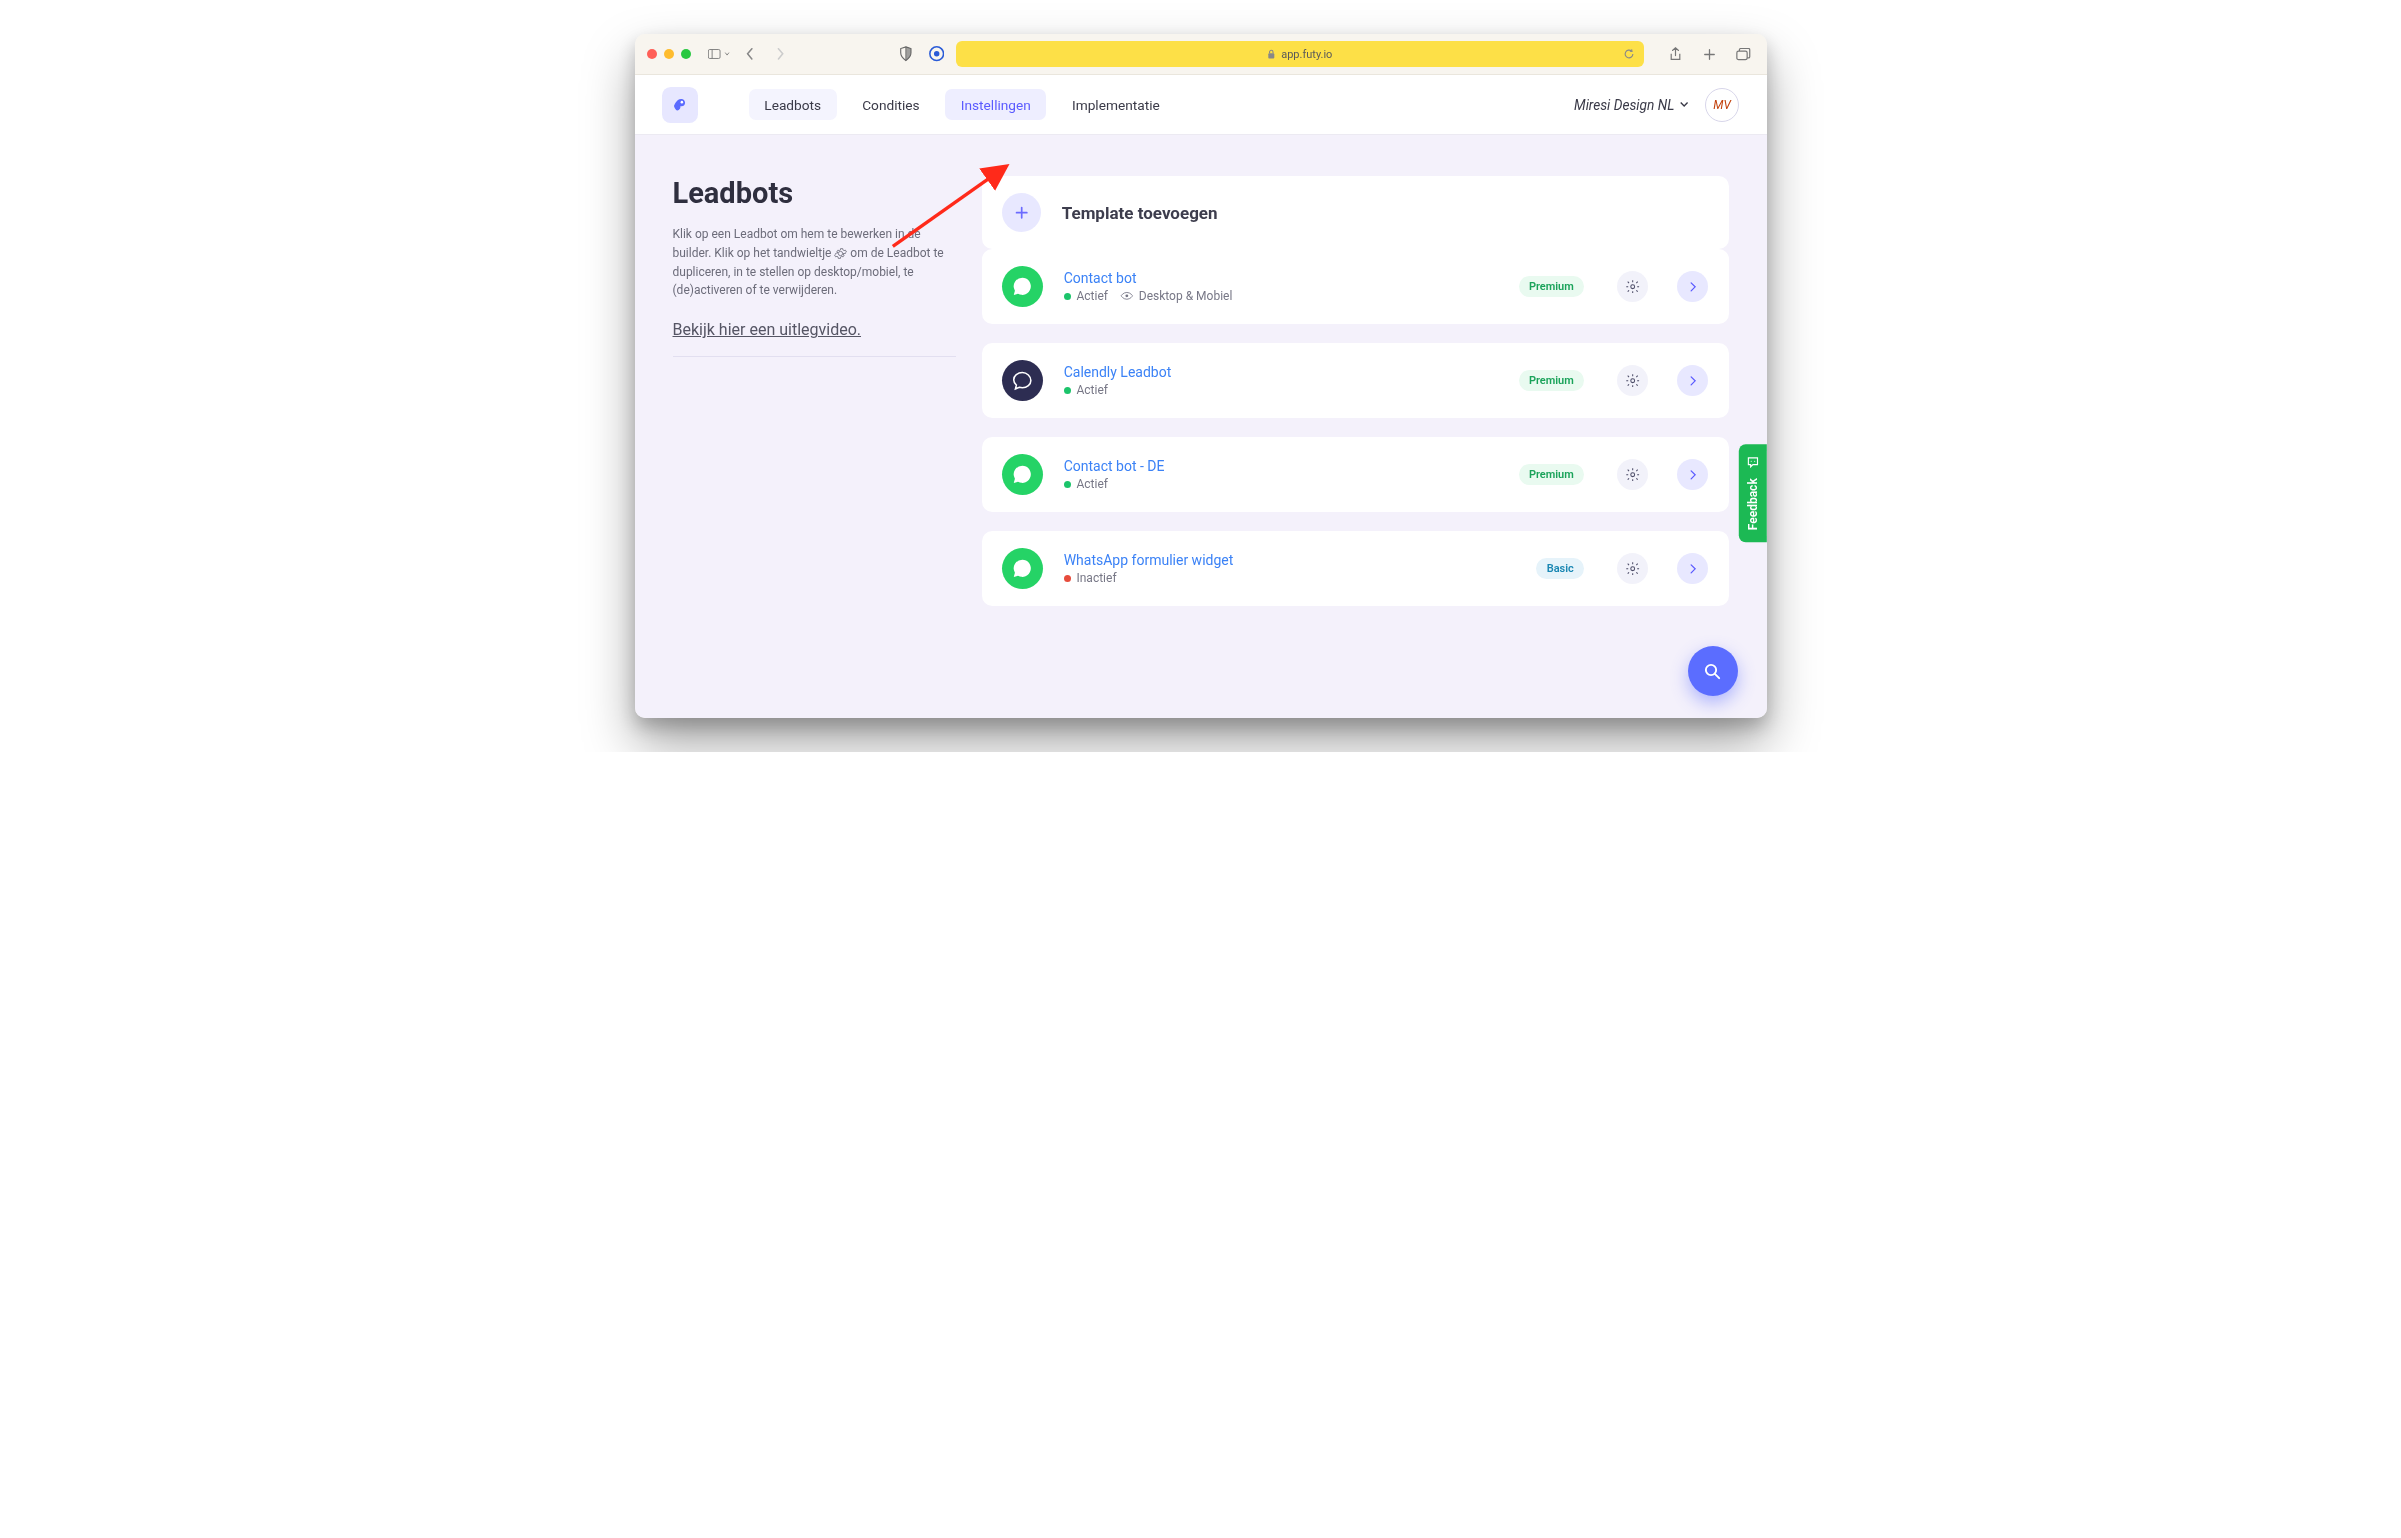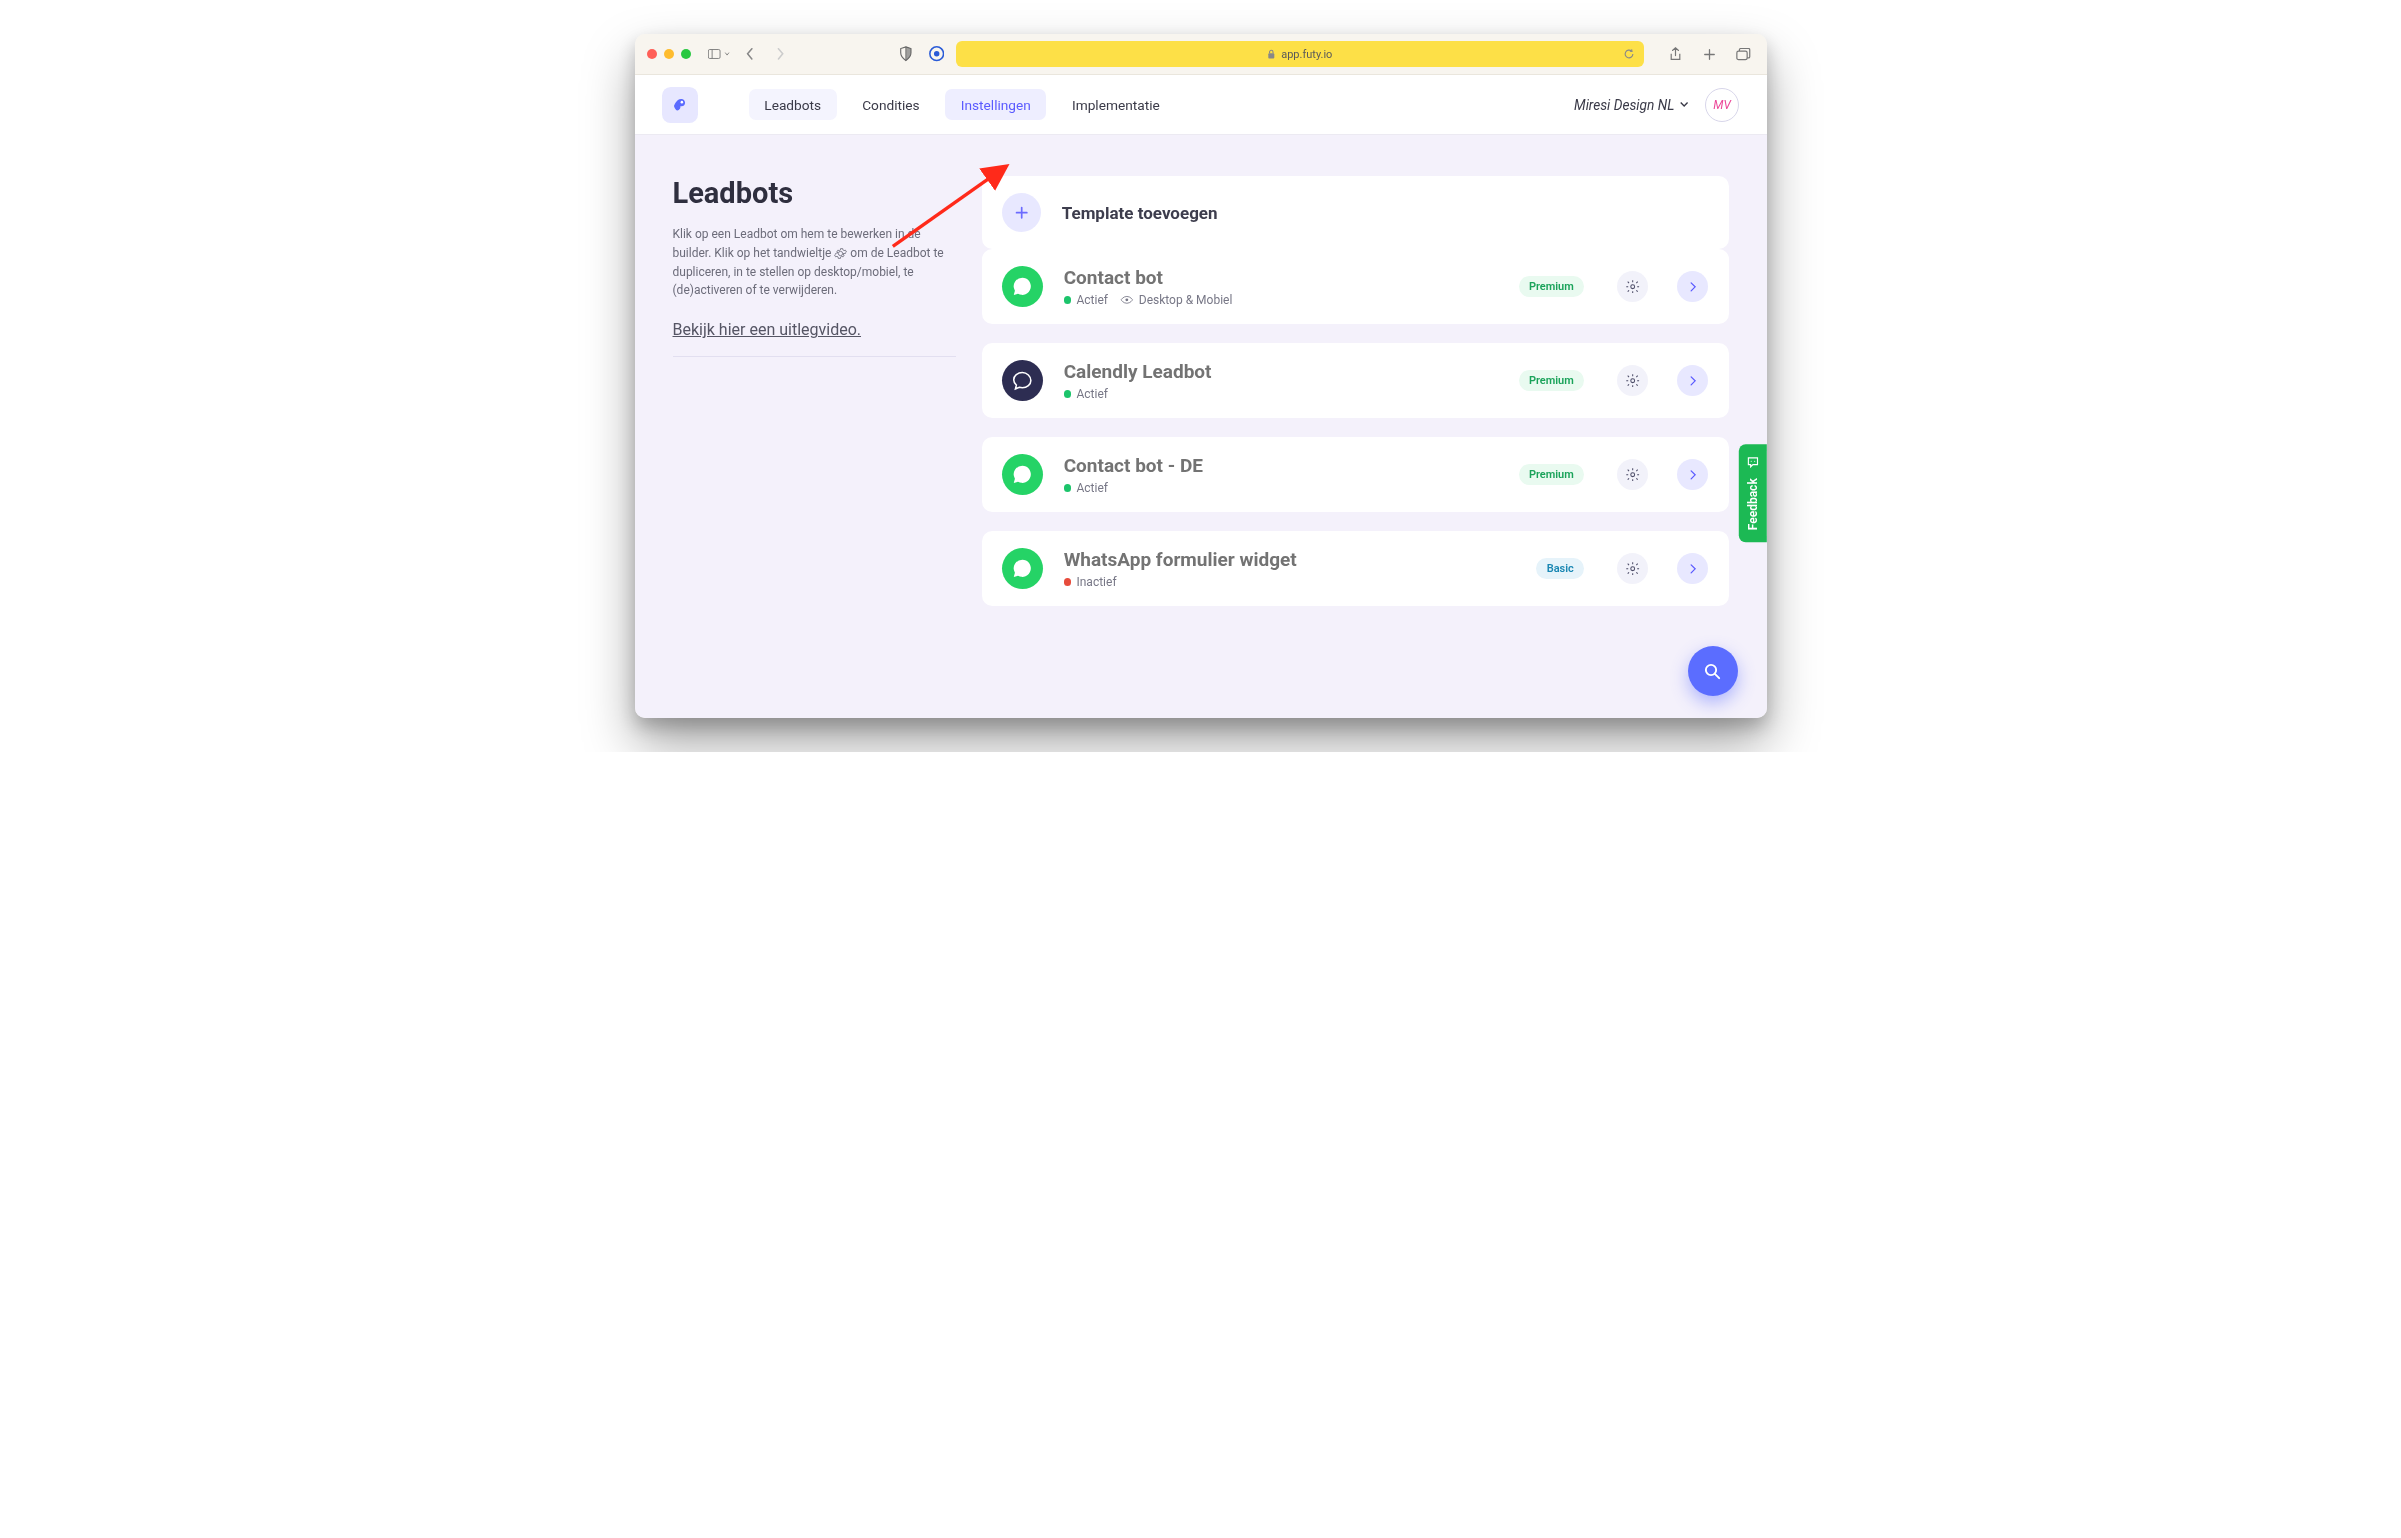--- a/index.html
+++ b/index.html
@@ -84,21 +84,21 @@
     font-size: 13.7px;
     color: #3a3a48;
     cursor: pointer;
   }
   .nav-item.active-soft { background: #f4f4fe; color: #3a3a48; }
   .nav-item.highlight { background: #eeeeff; color: #5b5bff; }
   .acct { margin-left: auto; display: flex; align-items: center; gap: 15.4px; font-style: italic; }
   .acct-name { font-size: 13.7px; color: #3a3a48; display:flex; align-items:center; gap:5.1px;}
   .avatar {
     width: 34px; height: 34px; border-radius: 50%;
-    border: 0.9px solid #d8d6ea; color: #ec4899; font-size: 12px;
+    border: 0.9px solid #d8d6ea; color: #c2410c; font-size: 12px;
     display: flex; align-items: center; justify-content: center; background:#fff;
   }
   
   .content {
     display: flex;
     padding: 41px 38px 34px 38px;
     gap: 26px;
     position: relative;
     min-height: 583px;
   }
@@ -127,21 +127,21 @@
   }
   .add-title { font-size: 17px; font-weight: 700; color:#3d3d4d; }
   .bot-icon {
     width: 41px; height: 41px; border-radius: 50%;
     display: flex; align-items:center; justify-content:center;
     color:#fff;
   }
   .bot-icon.green { background:#25d366; }
   .bot-icon.navy { background:#2d2d52; }
   .bot-info { flex: 0 0 auto; }
-  .bot-name { font-size: 19px; font-weight: 700; color:#737373; margin-bottom:3.4px; }
+  .bot-name { font-size: 14px; font-weight: 400; color:#3b82f6; margin-bottom:3.4px; }
   .bot-meta { display:flex; align-items:center; gap:12px; font-size:12px; color:#777786;}
   .status-dot { width:7.7px; height:7.7px; border-radius:50%; display:inline-block; margin-right:5.1px;}
   .status-dot.ok { background:#1cc46b; }
   .status-dot.off { background:#e74c3c; }
   .eye-lbl { display:flex; align-items:center; gap:5.1px;}
   .spacer { flex:1; }
   .badge {
     padding: 4.3px 10.3px; border-radius: 12px; font-size:11px; font-weight:600;
   }
   .badge.premium { background:#e9faf0; color:#1aa35a; }

